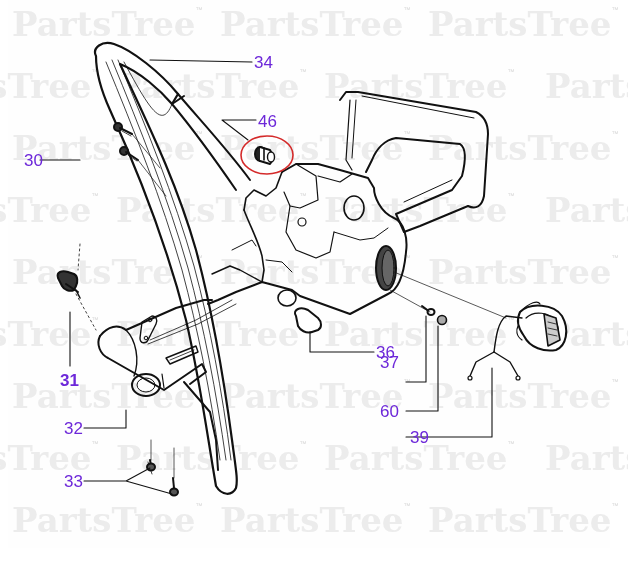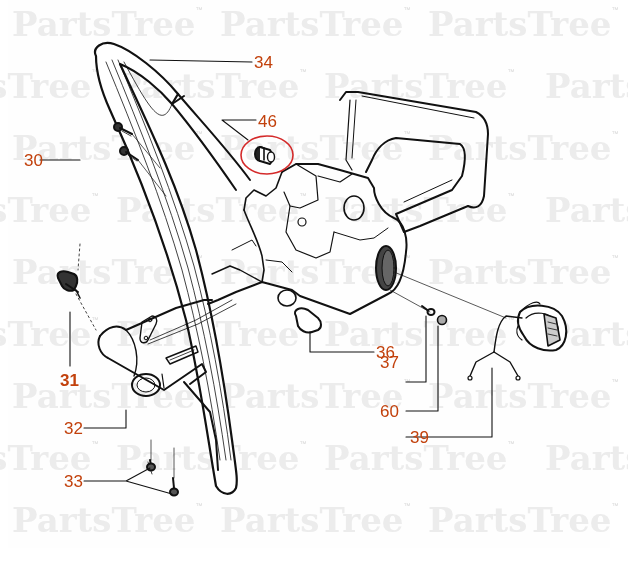--- a/index.html
+++ b/index.html
@@ -2,21 +2,21 @@
 <html><head>
 <meta charset="utf-8">
 <style>
   html, body { margin: 0; padding: 0; background: #ffffff; }
   body { width: 628px; height: 572px; overflow: hidden; position: relative; font-family: "Liberation Sans", sans-serif; }
   .canvas { position: absolute; left: 0; top: 0; width: 628px; height: 572px; background: #ffffff; }
   .frame { position: absolute; left: 8px; top: 0; width: 602px; height: 548px; background: #fefefe; }
   .wm { position: absolute; font-family: "DejaVu Serif", serif; font-weight: bold; font-size: 34px; color: #ececec; letter-spacing: 0px; white-space: nowrap; user-select: none; }
   .wm sup { font-size: 7px; font-family: "Liberation Sans", sans-serif; font-weight: normal; vertical-align: top; position: relative; top: 2px; color: #d8d8d8; }
   svg.drawing { position: absolute; left: 0; top: 0; }
-  .callout { position: absolute; font-family: "Liberation Sans", sans-serif; font-size: 17px; color: #c2410c; line-height: 1; }
+  .callout { position: absolute; font-family: "Liberation Sans", sans-serif; font-size: 17px; color: #6d28d9; line-height: 1; }
 </style>
 </head>
 <body>
 
 <div class="canvas">
   <div class="frame"></div>
 
   <div class="wm" style="left:12px; top:4px;"><span>PartsTree</span><sup>™</sup></div>
   <div class="wm" style="left:220px; top:4px;"><span>PartsTree</span><sup>™</sup></div>
   <div class="wm" style="left:428px; top:4px;"><span>PartsTree</span><sup>™</sup></div>

